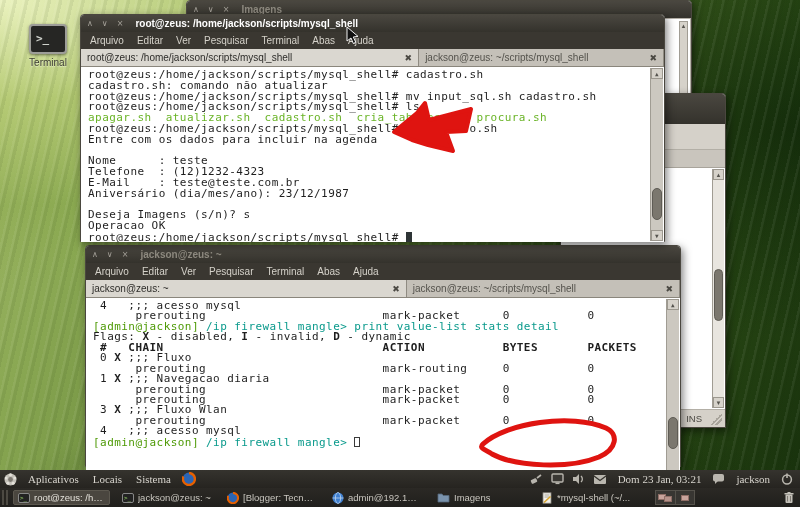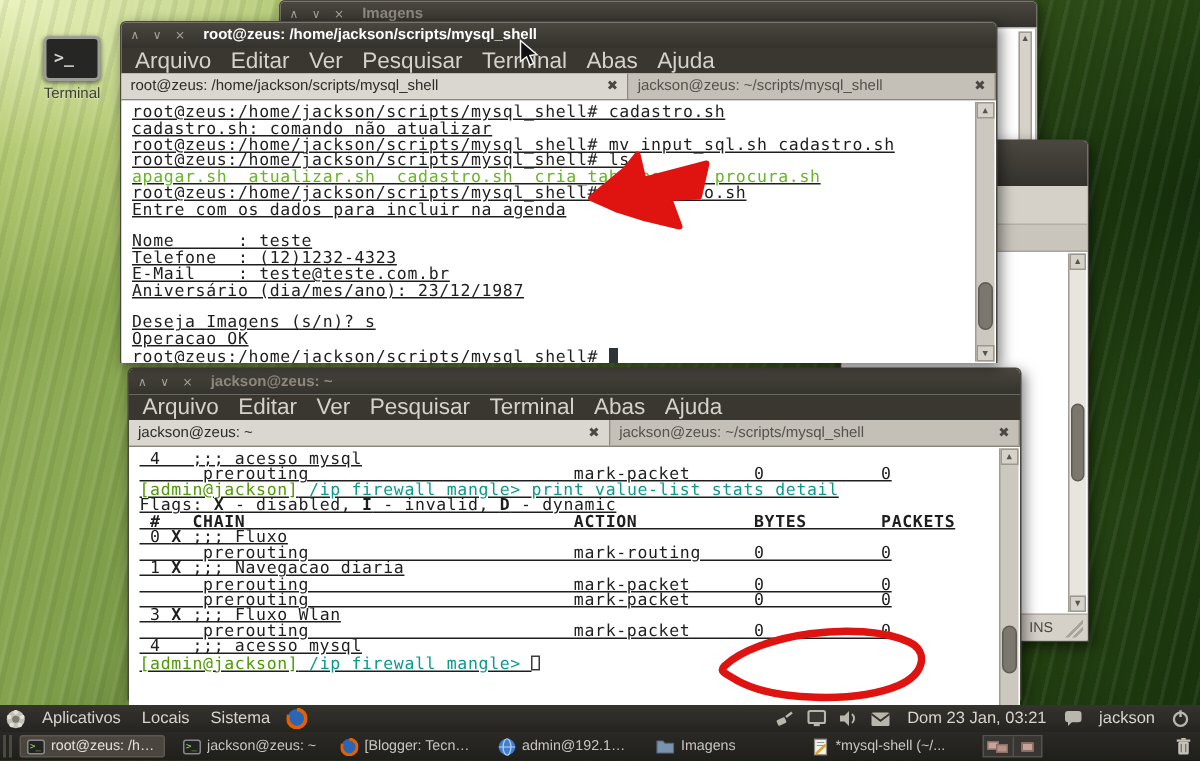--- a/index.html
+++ b/index.html
@@ -29,30 +29,30 @@
   .win { position:absolute; border:1px solid #4a473f; border-radius:4px 4px 0 0;
          box-shadow:2px 3px 9px rgba(0,0,0,.5); background:#fff; }
   .titlebar { height:17px; background:linear-gradient(#4a4740,#34322c); border-radius:3px 3px 0 0;
               display:flex; align-items:center; padding:0 6px; }
   .tb-controls { display:flex; gap:9px; font-family:"DejaVu Sans",sans-serif; font-size:8px;
                  color:#a6a29a; line-height:17px; }
   .tb-controls span { cursor:default; }
   .tb-title { margin-left:12px; font-size:10px; font-weight:bold; color:#fff; white-space:nowrap; overflow:hidden; }
   .inactive .tb-title { color:#8d897f; font-weight:bold; }
   .menubar { height:17px; background:#3a3731; display:flex; align-items:center; gap:13px;
-             padding:0 9px; font-size:15px; color:#d5d2ca; white-space:nowrap; }
+             padding:0 9px; font-size:10px; color:#d5d2ca; white-space:nowrap; }
   .tabbar { height:18px; background:#a29d93; display:flex; border-bottom:1px solid #8a867c; }
   .tab { display:flex; align-items:center; padding:0 6px; font-size:10px; color:#54524c;
          border-right:1px solid #8f8b82; overflow:hidden; white-space:nowrap; }
   .tab .x { margin-left:auto; font-size:9px; color:#4b4943; padding-left:6px; }
   .tab.active { background:#dad7d0; color:#2d2c29; }
   .tab.inactive-tab { background:#c4c0b8; }
   .term-content { position:relative; background:#fff; overflow:hidden;
       font-family:"DejaVu Sans Mono",monospace; font-size:11px; letter-spacing:.44px; color:#1e1e1e; }
-  .lines { padding:3px 16px 0 7px;text-decoration:underline; }
+  .lines { padding:3px 16px 0 7px; }
   .tl { white-space:pre; height:10.45px; line-height:10.45px; }
   .t1 .tl { height:10.8px; line-height:10.8px; }
   .g  { color:#6ab427; }
   .gp { color:#4e9a06;margin-top:28px; }
   .t  { color:#0a9a8c; }
   .b  { font-weight:bold; }
   .cs { display:inline-block; width:6px; height:10px; background:#2e3436; vertical-align:-1px; }
   .ch { display:inline-block; width:6px; height:10px; border:1px solid #3a3a3a; vertical-align:-1px; }
 
   
@@ -74,21 +74,21 @@
                   font-size:9.5px; color:#4c4a44; }
   .gedit-status .grip { width:12px; height:12px; margin:0 3px 0 8px;
       background:linear-gradient(135deg, rgba(0,0,0,0) 50%, #a8a49b 50%, #a8a49b 60%, rgba(0,0,0,0) 60%, rgba(0,0,0,0) 70%, #a8a49b 70%, #a8a49b 80%, rgba(0,0,0,0) 80%); }
 
   
   .panel { position:absolute; left:0; width:800px; z-index:6; color:#d8d5ce; }
   .panel-top { top:470px; height:18px; background:linear-gradient(#35332e,#262420); display:flex;
                align-items:center; font-size:11px; }
   .panel-bottom { top:488px; height:19px; background:linear-gradient(#2b2925,#201f1c); display:flex;
                   align-items:center; font-size:10px; }
-  .pmenu { padding:0 7px; height:100%; line-height:18px; cursor:default; }
+  .pmenu { padding:0 7px; height:100%; line-height:18px; cursor:default;font-family:Liberation Serif, serif; }
   .picon { display:flex; align-items:center; margin:0 4px; }
   .task-btn { display:flex; align-items:center; gap:4px; width:97px; height:15px; margin-right:8px;
               padding:0 4px; border-radius:2px; color:#c9c6bf; overflow:hidden; white-space:nowrap; }
   .task-btn.active { background:#4a463f; border:1px solid #5c584f; color:#e4e1da; }
   .task-btn .tlabel { overflow:hidden; text-overflow:ellipsis; font-size:9.5px; }
   .mini-term { width:12px; height:10px; background:#222; border:1px solid #888; border-radius:2px;
                color:#9fe06a; font-size:6px; line-height:8px; padding-left:1px; font-family:"DejaVu Sans Mono",monospace; flex:none; }
   .ws { display:flex; margin-left:12px; border:1px solid #55524b; }
   .ws .cell { width:19px; height:13px; background:#383632; position:relative; }
   .ws .cell + .cell { border-left:1px solid #55524b; }

